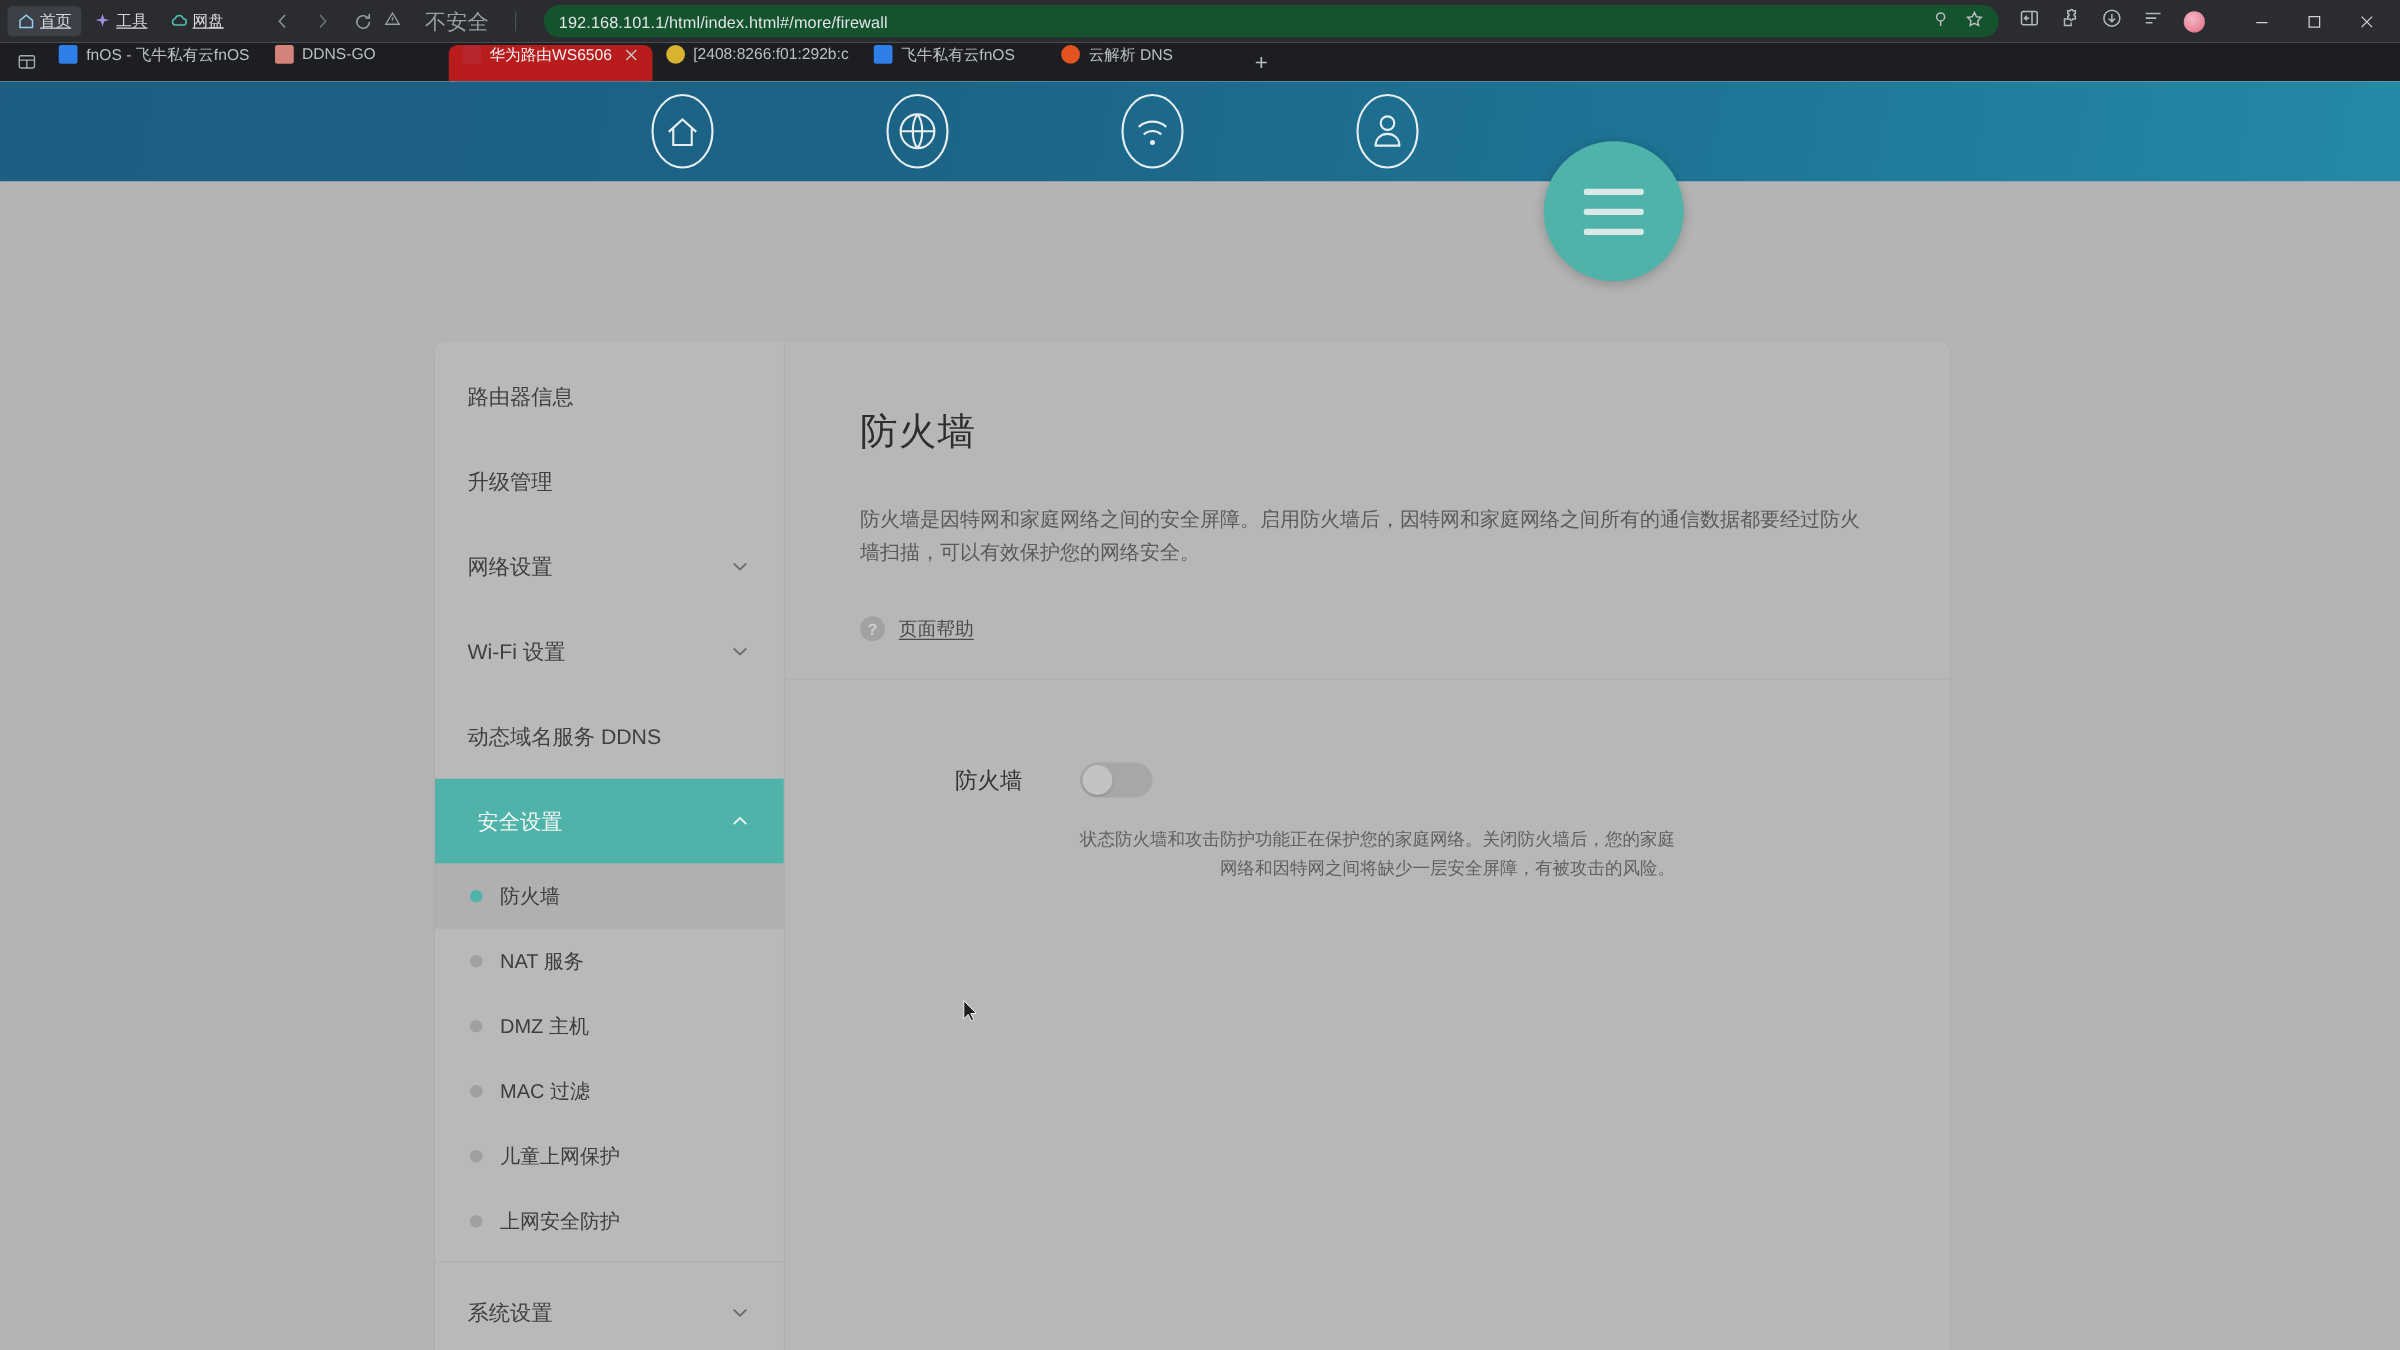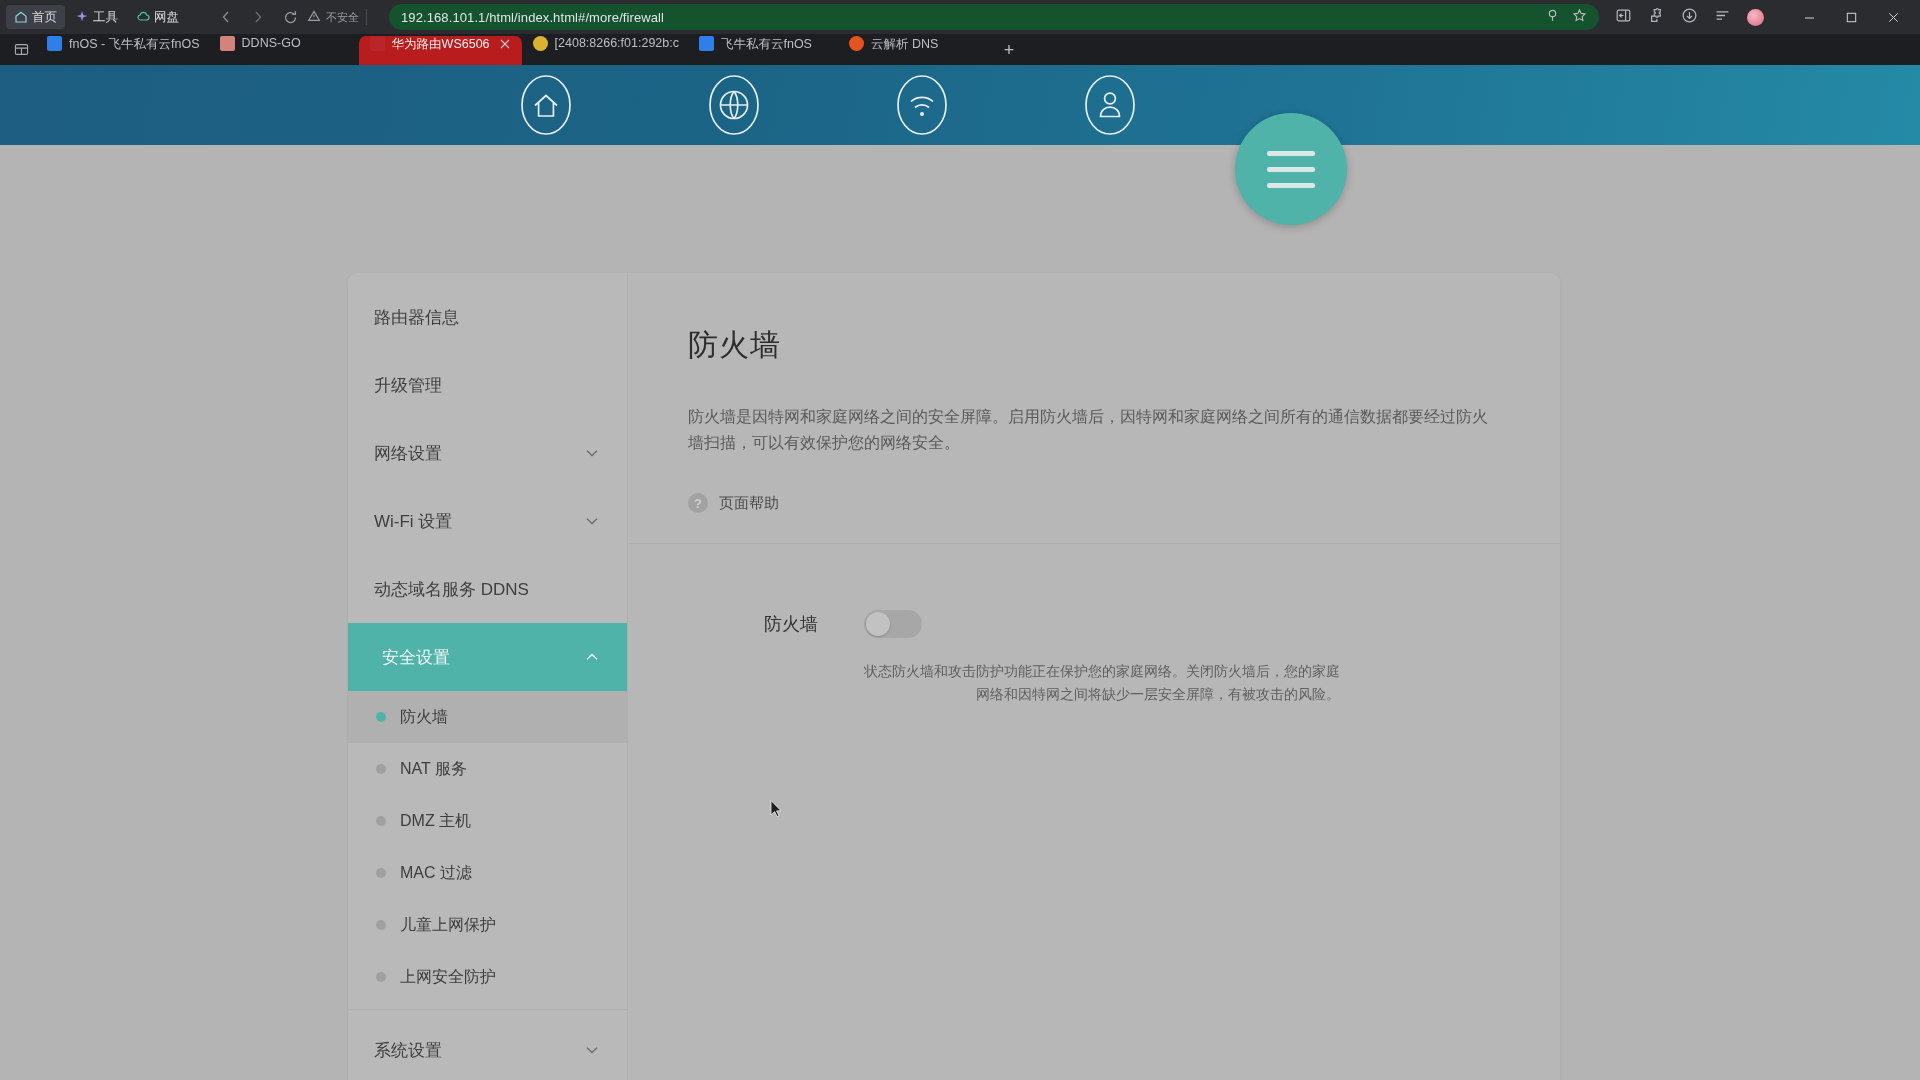--- a/index.html
+++ b/index.html
@@ -16,35 +16,35 @@
     height: 34px; width: 1920px;
     background: #2b2c30;
     display: flex; align-items: center;
     padding: 0 6px;
     position: relative;
   }
   .qa-group { display: flex; align-items: center; gap: 2px; }
   .qa-item {
     display: flex; align-items: center; gap: 4px;
     height: 24px; padding: 0 8px; border-radius: 4px;
-    color: #d9dadd; font-size: 12.5px; white-space: nowrap;
+    color: #d9dadd; font-size: 12.5px; white-space: nowrap; text-decoration: underline;
   }
   .qa-item.active { background: #3d4046; }
   .qa-ic { width: 14px; height: 14px; display:inline-block; position: relative; }
   .qa-ic svg { display:block; }
 
   .nav-group { display: flex; align-items: center; margin-left: 24px; gap: 2px; }
   .nav-btn {
     width: 30px; height: 28px; display: flex; align-items: center; justify-content: center;
     color: #8a8d94; border-radius: 4px;
   }
   .nav-btn svg { display:block; }
 
   .sec-label {
-    color: #9b9ea4; font-size: 11px; display: flex; align-items: center; gap: 5px;
+    color: #9b9ea4; font-size: 17px; display: flex; align-items: center; gap: 19px;
     margin-left: 2px; padding-right: 10px;
   }
   .sec-div { width: 1px; height: 16px; background: #4a4d53; margin: 0 8px 0 2px; }
 
   .urlbar {
     flex: 1; height: 26px; margin-left: 4px; margin-right: 6px;
     background: #14532d; border-radius: 13px;
     display: flex; align-items: center; padding: 0 12px;
     color: #e3e4e7; font-size: 13px;
     position: relative;
@@ -192,21 +192,21 @@
     display: flex; align-items: center; gap: 11px;
   }
   .help-ic {
     width: 20px; height: 20px; border-radius: 50%;
     background: #a2a2a2; color: #cfcfcf;
     display: flex; align-items: center; justify-content: center;
     font-size: 13px; font-weight: bold;
   }
   .help-link {
     font-size: 15px; color: #4b4b4b;
-    text-underline-offset: 3px;
+    text-decoration: underline; text-underline-offset: 3px;
   }
   .main-sep { height: 1px; background: #b0b0b0; margin-top: 30px; }
 
   .toggle-row {
     display: flex; align-items: flex-start;
     padding: 66px 0 0 136px;
   }
   .toggle-label { font-size: 18px; color: #333; padding-top: 2px; width: 84px; }
   .toggle-col { margin-left: 16px; }
   .switch {

